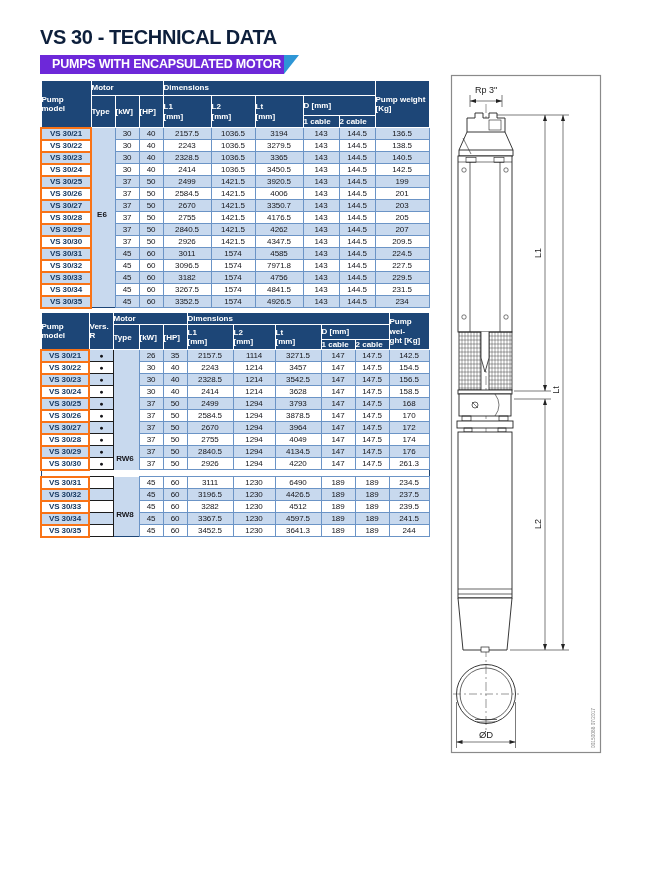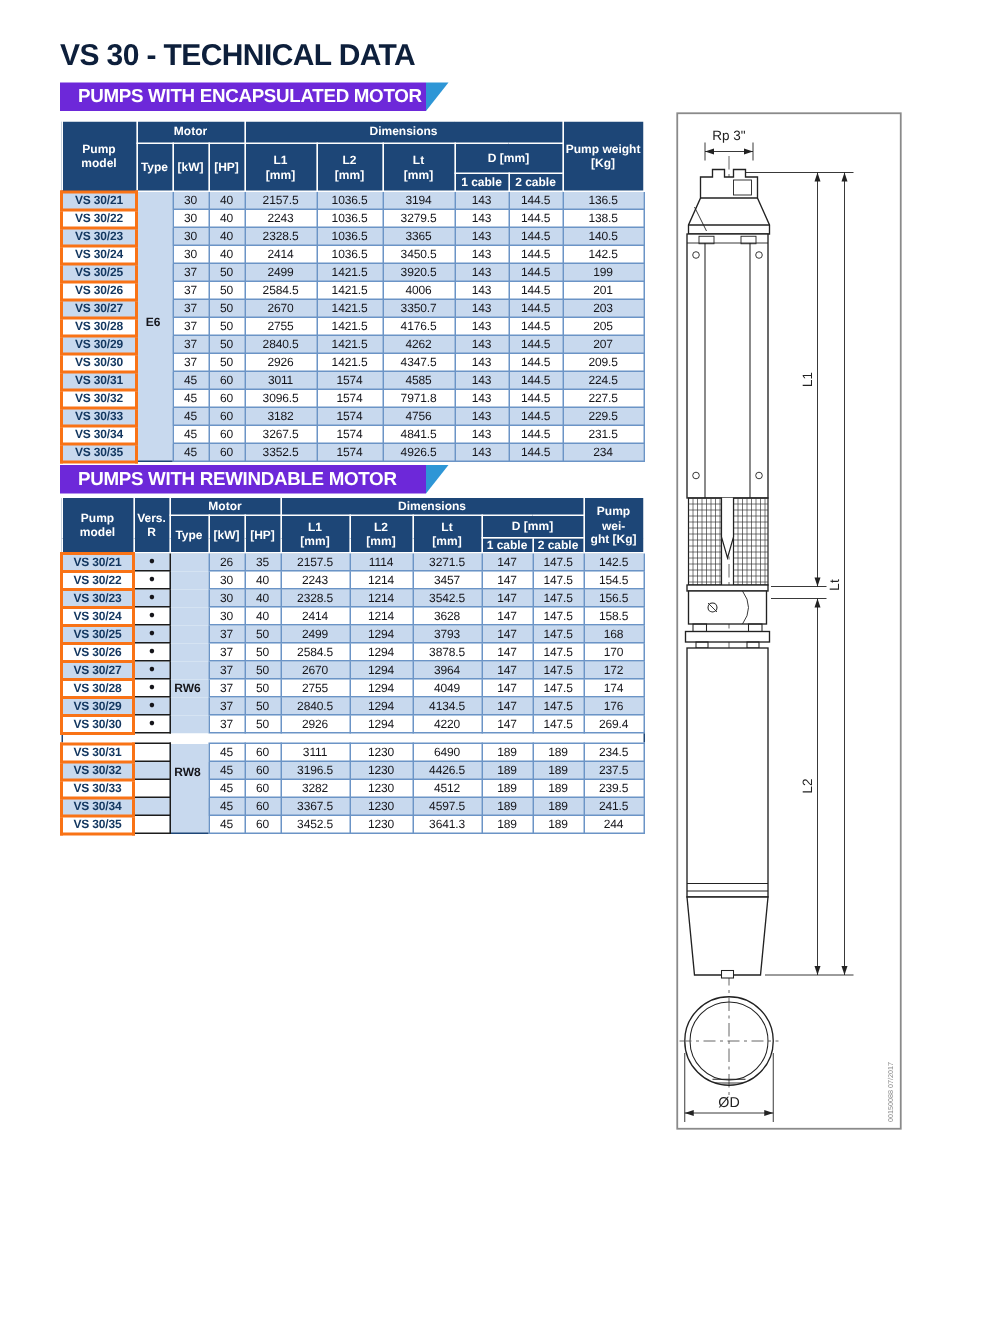--- a/index.html
+++ b/index.html
@@ -20,21 +20,21 @@
   }
   .banner::after{
     content:"";position:absolute;right:-15px;top:0;width:0;height:0;
     border-top:19px solid #2e96d6;border-right:15px solid transparent;
   }
   table{border-collapse:collapse;table-layout:fixed;width:388px;}
   .t1{margin-top:6px;}
   .t2{margin-top:2px;}
   th{
     background:#1d4677;color:#ffffff;font-size:8px;font-weight:bold;
-    border:1px solid #ffffff;padding:0;line-height:1.15;text-align:center;
+    border:1px solid #ffffff;padding:0;line-height:1.15;text-align:left;
     vertical-align:middle;white-space:pre-line;
   }
   table{border:1px solid #1d4677;}
   .t1 .h1 th{height:14px;} .t1 .h2 th{height:19px;} .t1 .h3 th{height:11px;}
   .t2 .h1 th{height:11px;} .t2 .h2 th{height:14px;} .t2 .h3 th{height:9px;}
   td{
     font-size:8px;text-align:center;color:#15151a;border:1px solid #6b94c6;
     height:10px;padding:0;line-height:10px;letter-spacing:-0.1px;background:#ffffff;
   }
   td.model{border:2px solid #f97316;font-weight:bold;color:#12365f;}
@@ -295,23 +295,20 @@
           <td>143</td>
           <td>144.5</td>
           <td>234</td>
         </tr>
       </tbody>
   </table>
   <div class="type-overlay ov-e6">E6</div>
 </div>
 
 <div class="section sec2">
-  <div class="banner">
-    <span>PUMPS WITH REWINDABLE MOTOR</span>
-  </div>
   <table class="t2">
     <colgroup>
       <col style="width:48px">
         <col style="width:24px">
         <col style="width:26px">
         <col style="width:24px">
         <col style="width:24px">
       <col style="width:46px">
         <col style="width:42px">
         <col style="width:46px">
@@ -479,21 +476,21 @@
           <td class="model">VS 30/30</td>
           <td class="vers">●</td>
           <td class="typecell"></td>
           <td>37</td>
           <td>50</td>
           <td>2926</td>
           <td>1294</td>
           <td>4220</td>
           <td>147</td>
           <td>147.5</td>
-          <td>269.4</td>
+          <td>261.3</td>
         </tr>
       </tbody>
     <tbody class="gap">
         <tr>
           <td colspan="11"></td>
         </tr>
       </tbody>
     <tbody>
 
         <tr>

